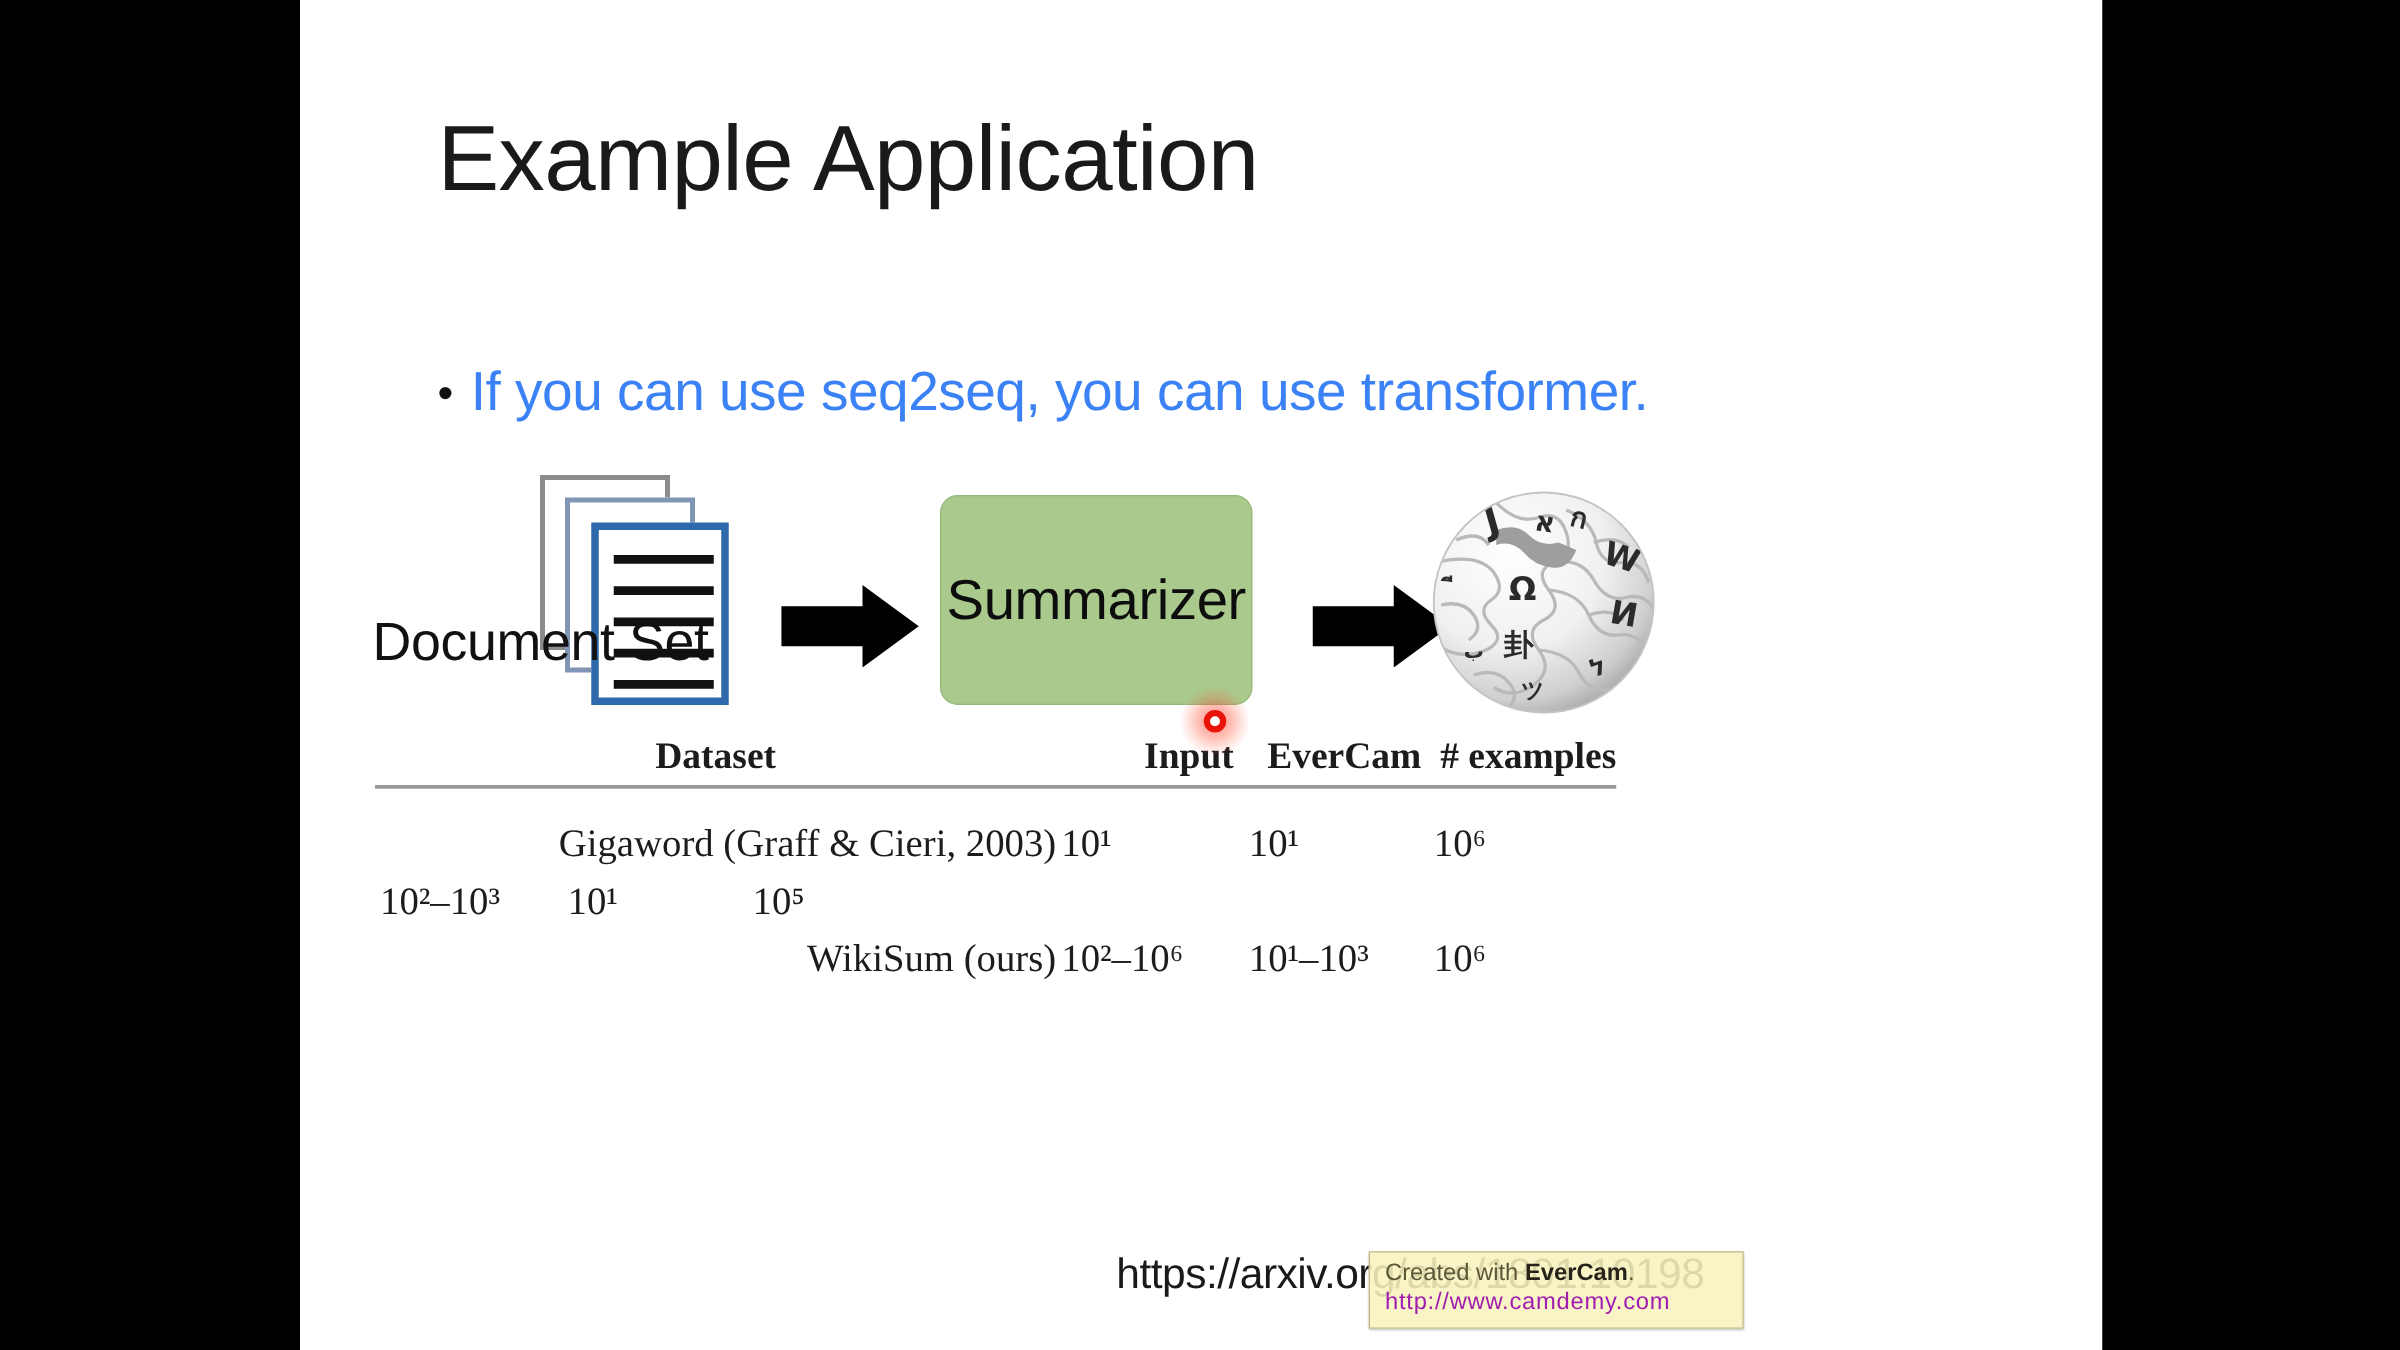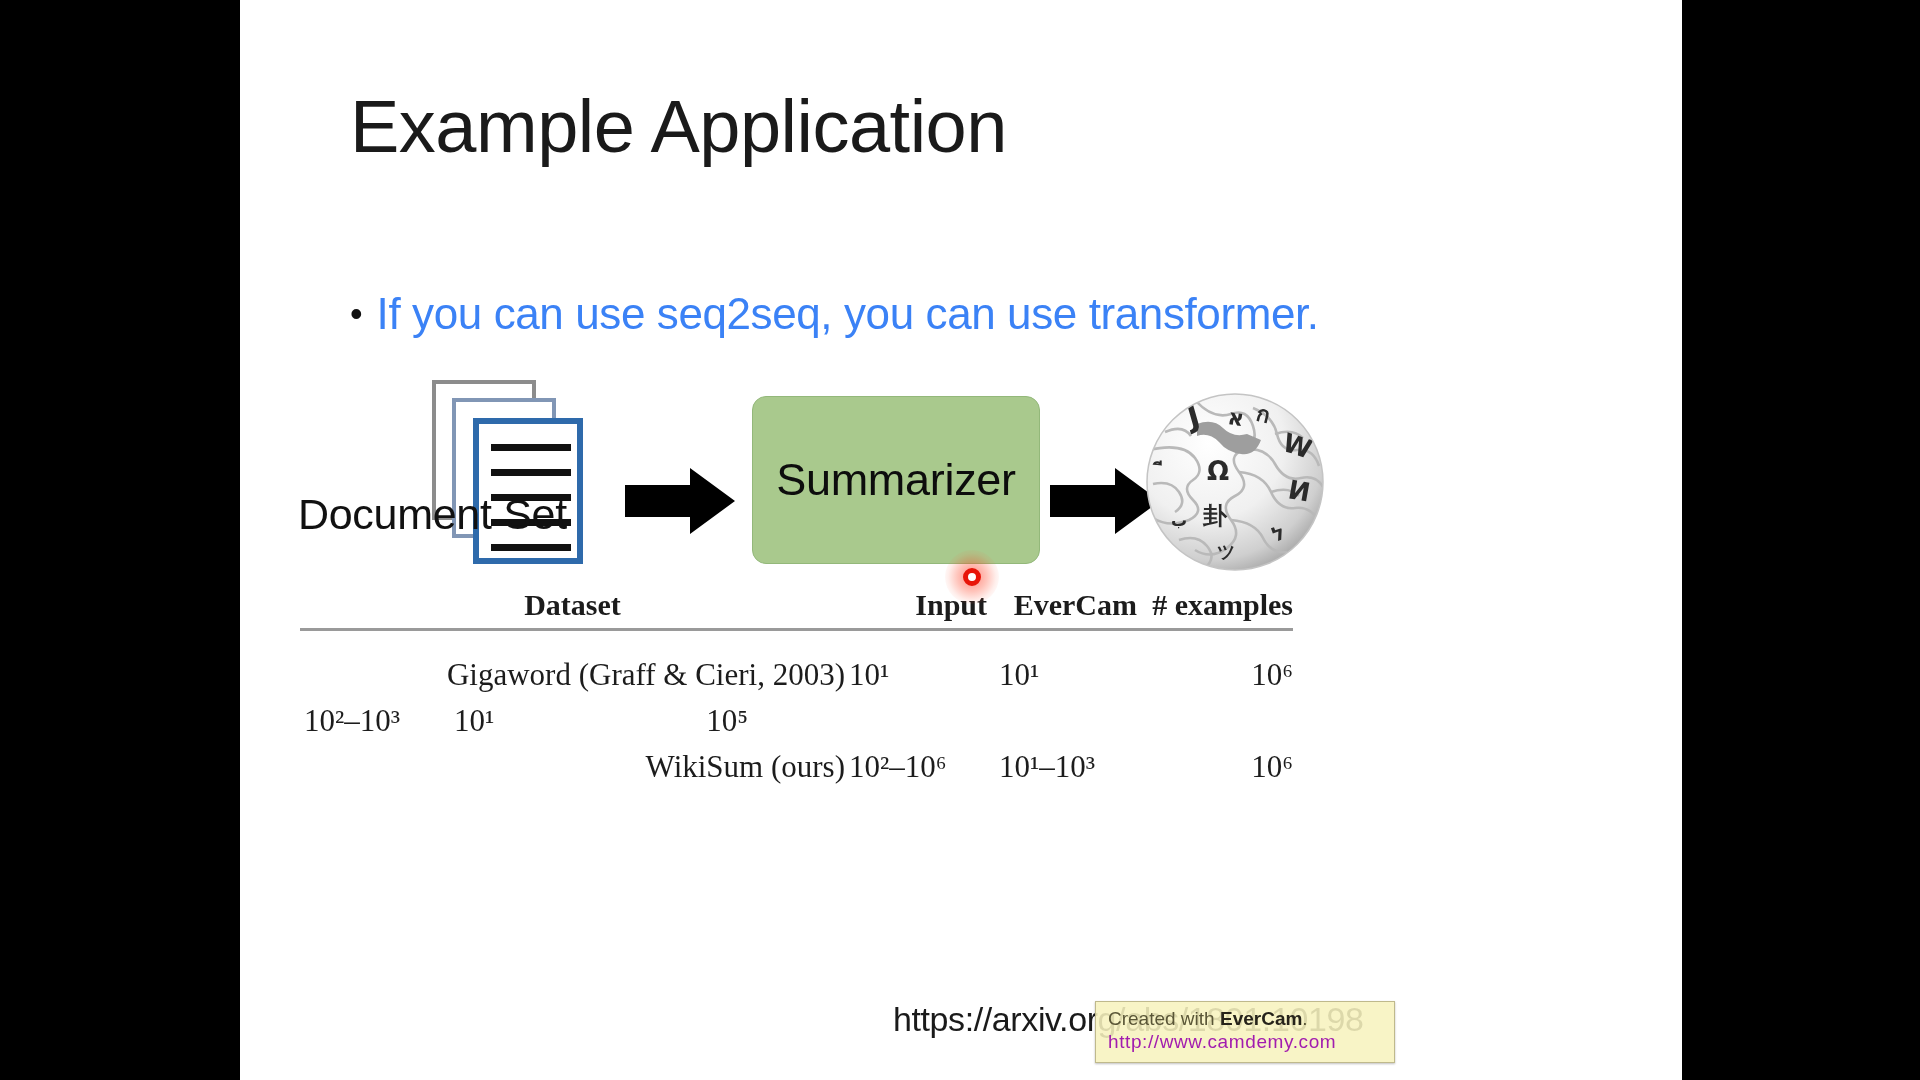--- a/index.html
+++ b/index.html
@@ -133,21 +133,21 @@
     color: #000000;
   }
   #arrow-1 { left: 385px; }
   #arrow-2 { left: 810px; }
 
   
   #summarizer-box {
     position: absolute;
     left: 512px;
     top: 6px;
-    width: 288px;
+    width: 250px;
     height: 168px;
     background: #a9c98d;
     border: 1px solid #93b87a;
     border-radius: 14px;
     display: flex;
     align-items: center;
     justify-content: center;
   }
   #summarizer-label {
     font-size: 45px;
@@ -192,21 +192,21 @@
   }
   #table-rule {
     height: 3px;
     background: #9a9a9a;
     margin-top: 6px;
     width: 993px;
   }
   .col-dataset   { width: 545px; text-align: center; }
   .col-input     { width: 142px; text-align: left; }
   .col-output    { width: 150px; text-align: left; }
-  .col-examples  { width: 156px; text-align: right; }
+  .col-examples  { width: 156px; text-align: left; }
 
   .th {
     font-weight: bold;
     font-size: 30px;
     position: relative;
   }
   .th.col-input, .th.col-output, .th.col-examples { text-align: right; }
   .th.col-input { padding-left: 4px; }
   .th.col-output { padding-left: 12px; }
   .th.col-examples { padding-left: 10px; }

